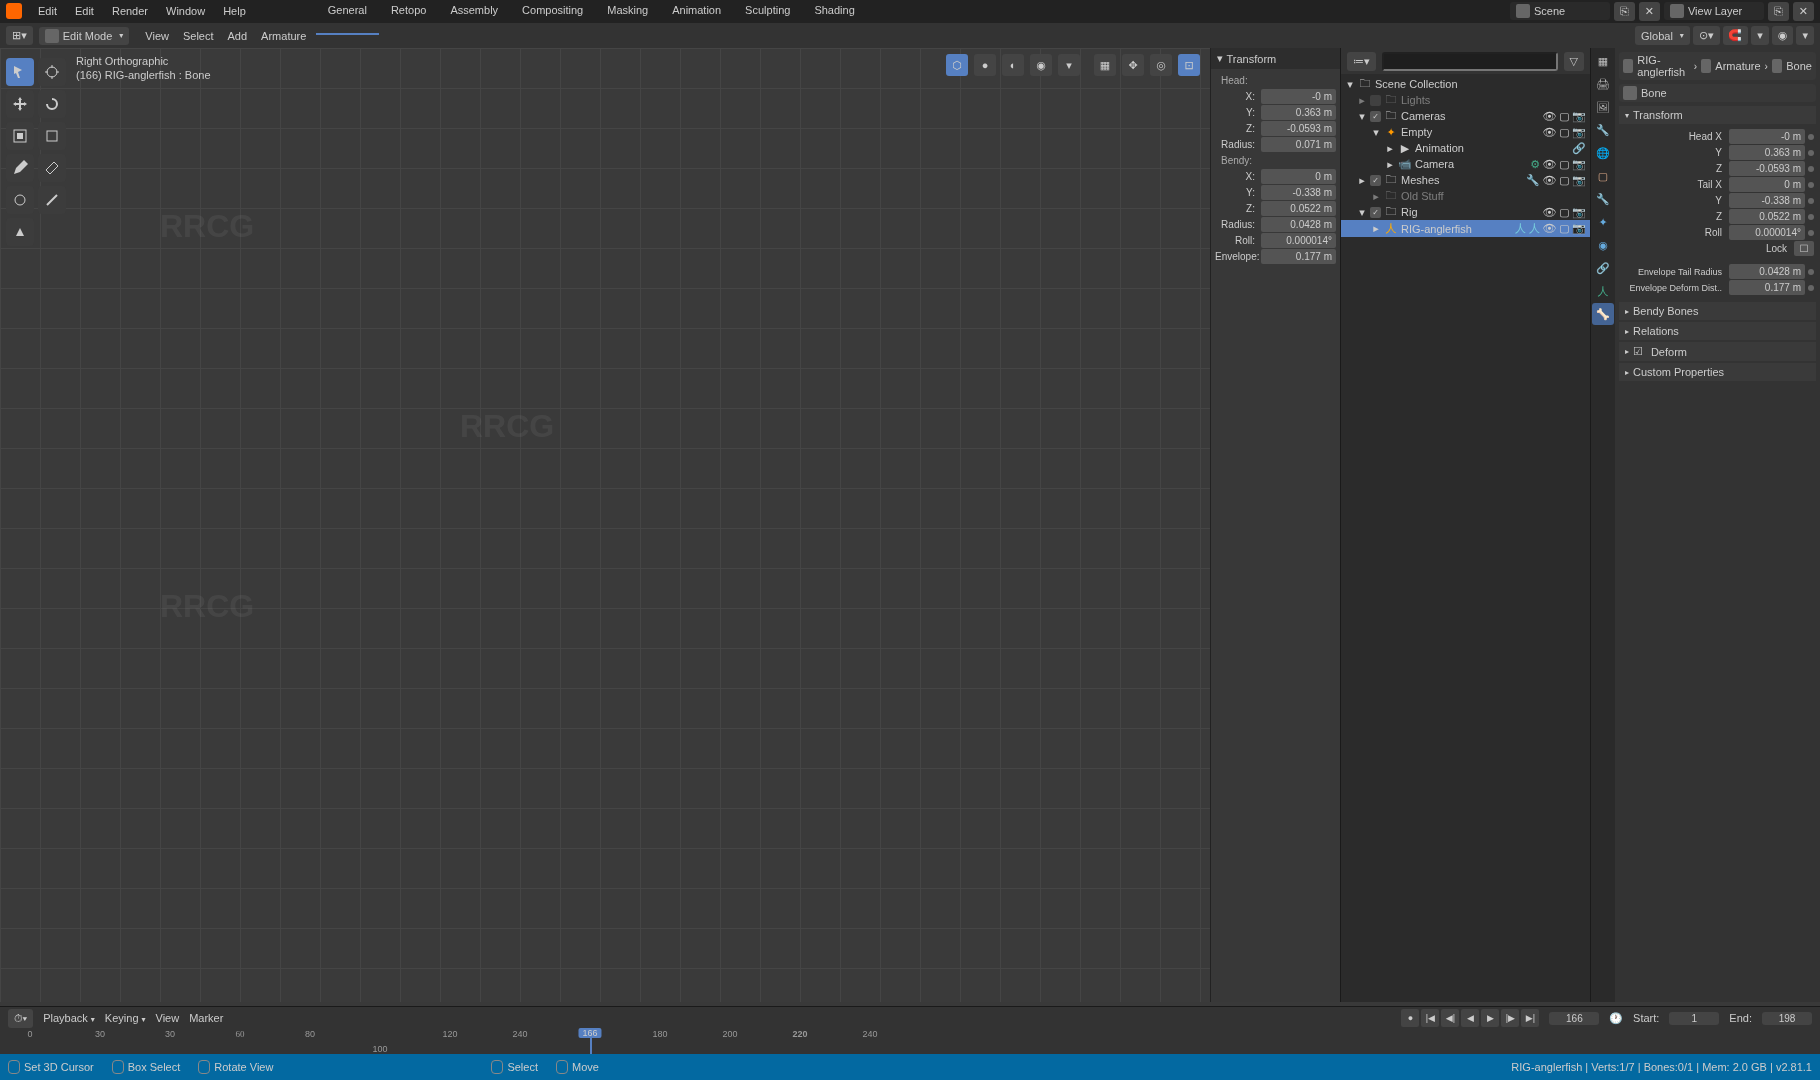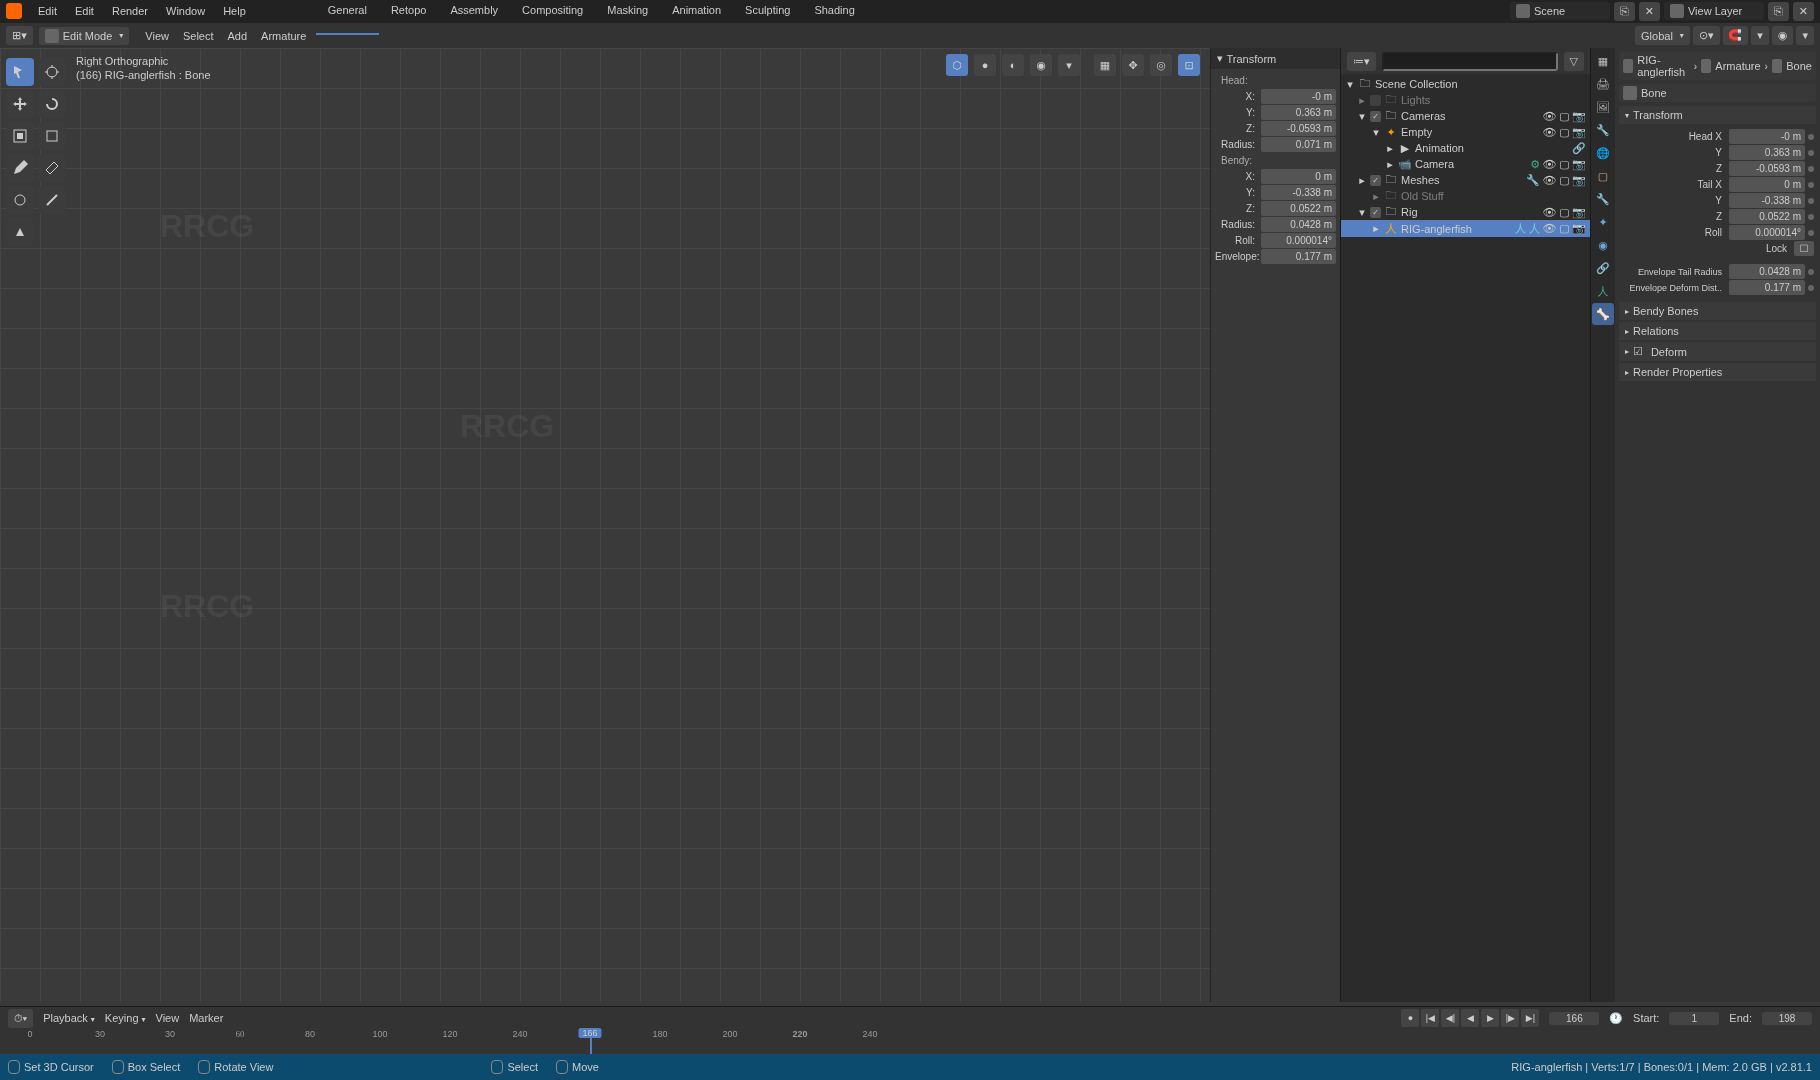--- a/index.html
+++ b/index.html
@@ -70,21 +70,21 @@
 .timeline{position:absolute;bottom:26px;left:0;right:0;height:48px;background:#2d2d2d;border-top:1px solid #1a1a1a}
 .tl-header{height:22px;background:#333;display:flex;align-items:center;padding:0 8px;gap:10px}
 .tl-header .sp{margin-left:auto}
 .play-ctrls{display:flex;gap:2px}
 .play-btn{width:18px;height:18px;background:#444;border-radius:2px;display:flex;align-items:center;justify-content:center;cursor:pointer;font-size:9px}
 .frame-field{background:#444;padding:1px 8px;border-radius:3px;font-size:10px;min-width:50px;text-align:center}
 .tl-ruler{height:26px;position:relative;background:#333}
 .tl-tick{position:absolute;top:0;font-size:9px;color:#999;transform:translateX(-50%)}
 .tl-cursor{position:absolute;top:0;bottom:0;width:2px;background:#5680c2}
 .tl-cursor-lbl{position:absolute;top:-1px;background:#5680c2;padding:0 4px;font-size:9px;transform:translateX(-50%);border-radius:2px}
-.statusbar{position:absolute;bottom:0;left:0;right:0;height:26px;background:#0c4a6e;display:flex;align-items:center;padding:0 8px;gap:18px;font-size:10px}
+.statusbar{position:absolute;bottom:0;left:0;right:0;height:26px;background:#0369a1;display:flex;align-items:center;padding:0 8px;gap:18px;font-size:10px}
 .statusbar .s-item{display:flex;align-items:center;gap:4px}
 .statusbar .mouse-ic{width:12px;height:14px;border:1px solid #888;border-radius:4px}
 .statusbar .right{margin-left:auto}
 .icon-sq{width:14px;height:14px;background:#666;border-radius:2px}
 .watermark{position:absolute;pointer-events:none;opacity:0.15;color:#888;font-size:32px;font-weight:bold}
 .tb-right{margin-left:auto;display:flex;gap:3px}
 .shade-btn{width:22px;height:22px;background:#444;border-radius:3px;display:flex;align-items:center;justify-content:center}
 .shade-btn.on{background:#5680c2}
 </style>
 </head>
@@ -495,21 +495,21 @@
           </div>
         </div>
       <div class="prop-panel">
           <div class="prop-panel-h">
             <span style="margin-right:4px">☑</span>
             <span>Deform</span>
           </div>
         </div>
       <div class="prop-panel">
           <div class="prop-panel-h">
-            <span>Render Properties</span>
+            <span>Custom Properties</span>
           </div>
         </div>
     </div>
   </div>
 </div>
 
 <div class="footer-last">
   <div class="last-op">
       <span>▸</span>
       <span>Move</span>
@@ -539,21 +539,21 @@
     <span>End:</span>
     <span class="frame-field">198</span>
   </div>
   <div class="tl-ruler">
     <div id="tl-ticks">
         <span class="tl-tick" style="left: 30px;">0</span>
         <span class="tl-tick" style="left: 100px;">30</span>
         <span class="tl-tick" style="left: 170px;">30</span>
         <span class="tl-tick" style="left: 240px; font-family: Liberation Serif, serif;">60</span>
         <span class="tl-tick" style="left: 310px;">80</span>
-        <span class="tl-tick" style="left: 380px;">100</span>
+        <span class="tl-tick" style="left: 380px; margin-top: 15px;">100</span>
         <span class="tl-tick" style="left: 450px;">120</span>
         <span class="tl-tick" style="left: 520px;">240</span>
         <span class="tl-tick" style="left: 590px;">160</span>
         <span class="tl-tick" style="left: 660px;">180</span>
         <span class="tl-tick" style="left: 730px;">200</span>
         <span class="tl-tick" style="left: 800px; font-weight: bold;">220</span>
         <span class="tl-tick" style="left: 870px;">240</span>
       </div>
     <div class="tl-cursor" style="left:590px">
         <div class="tl-cursor-lbl">166</div>

